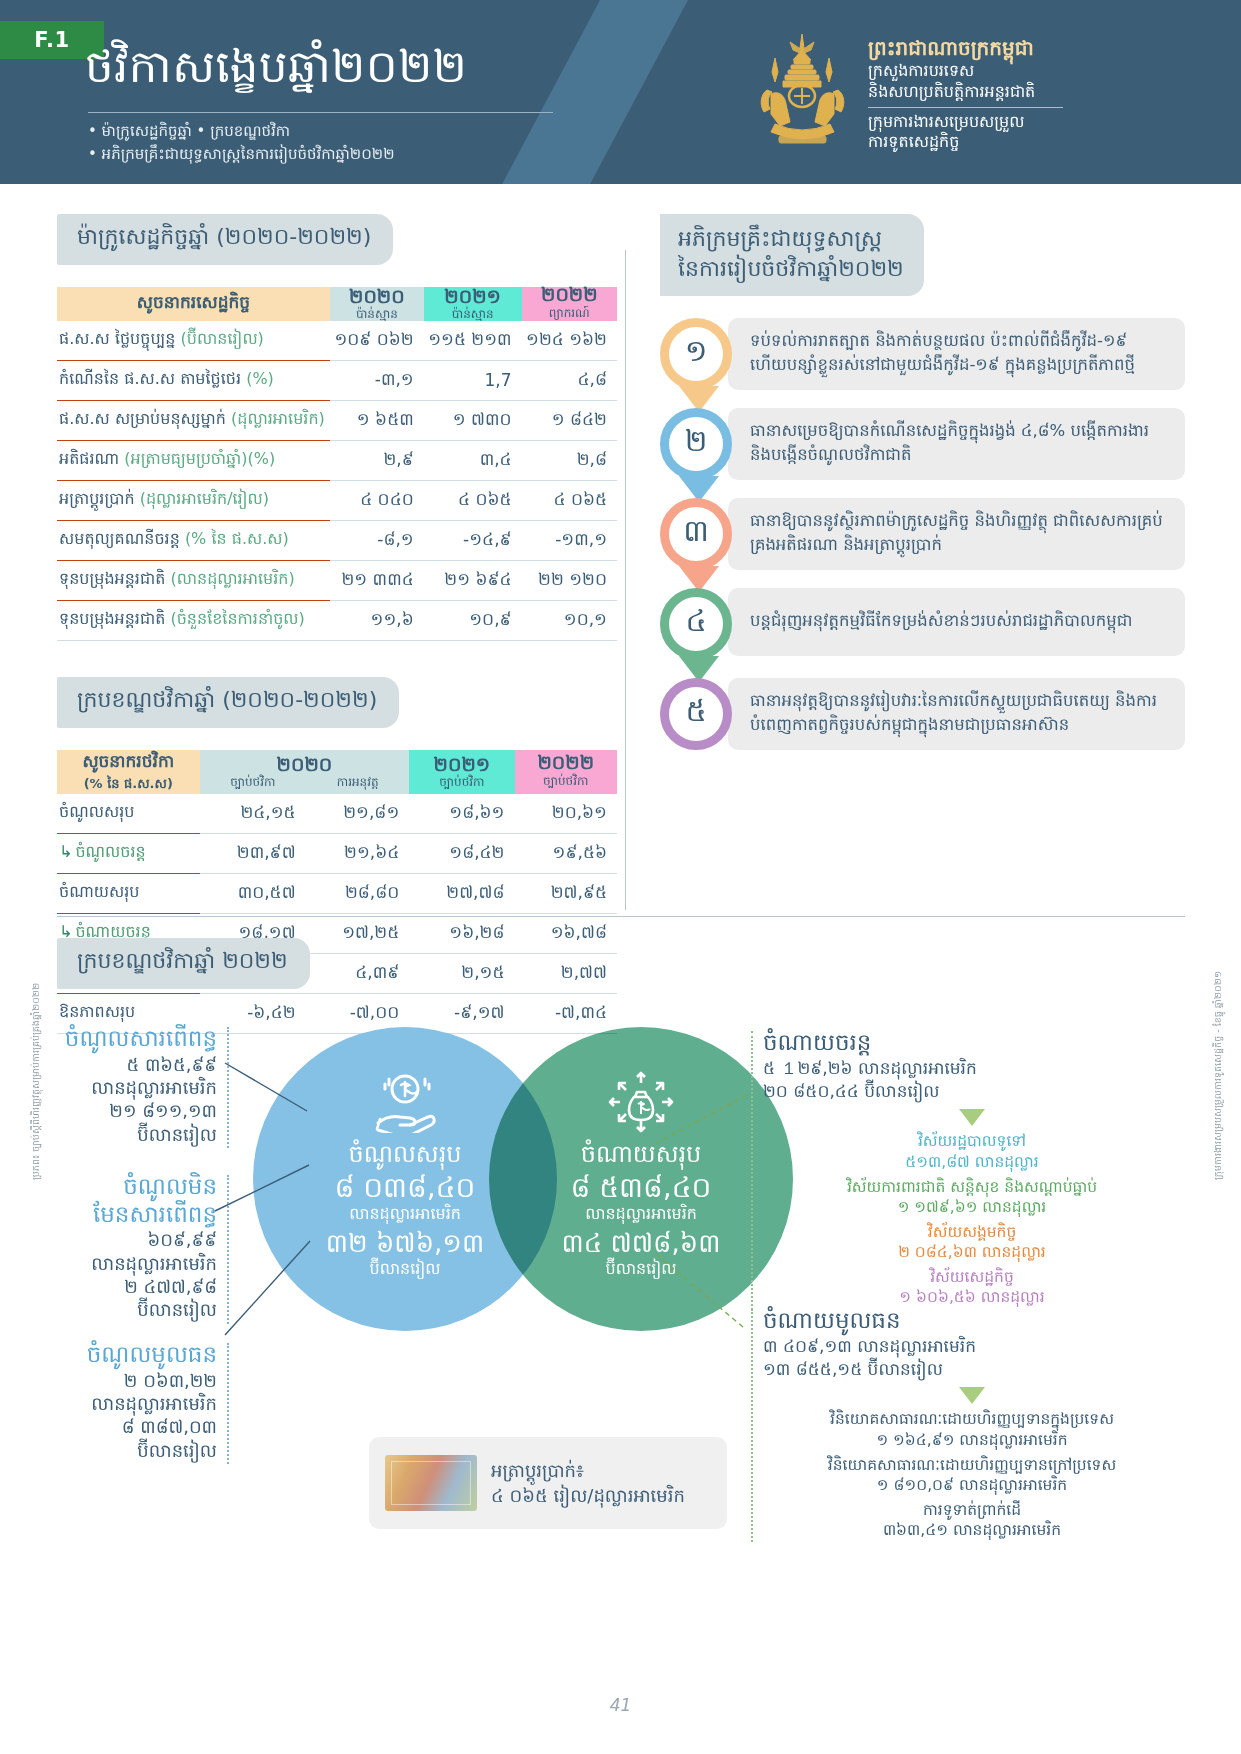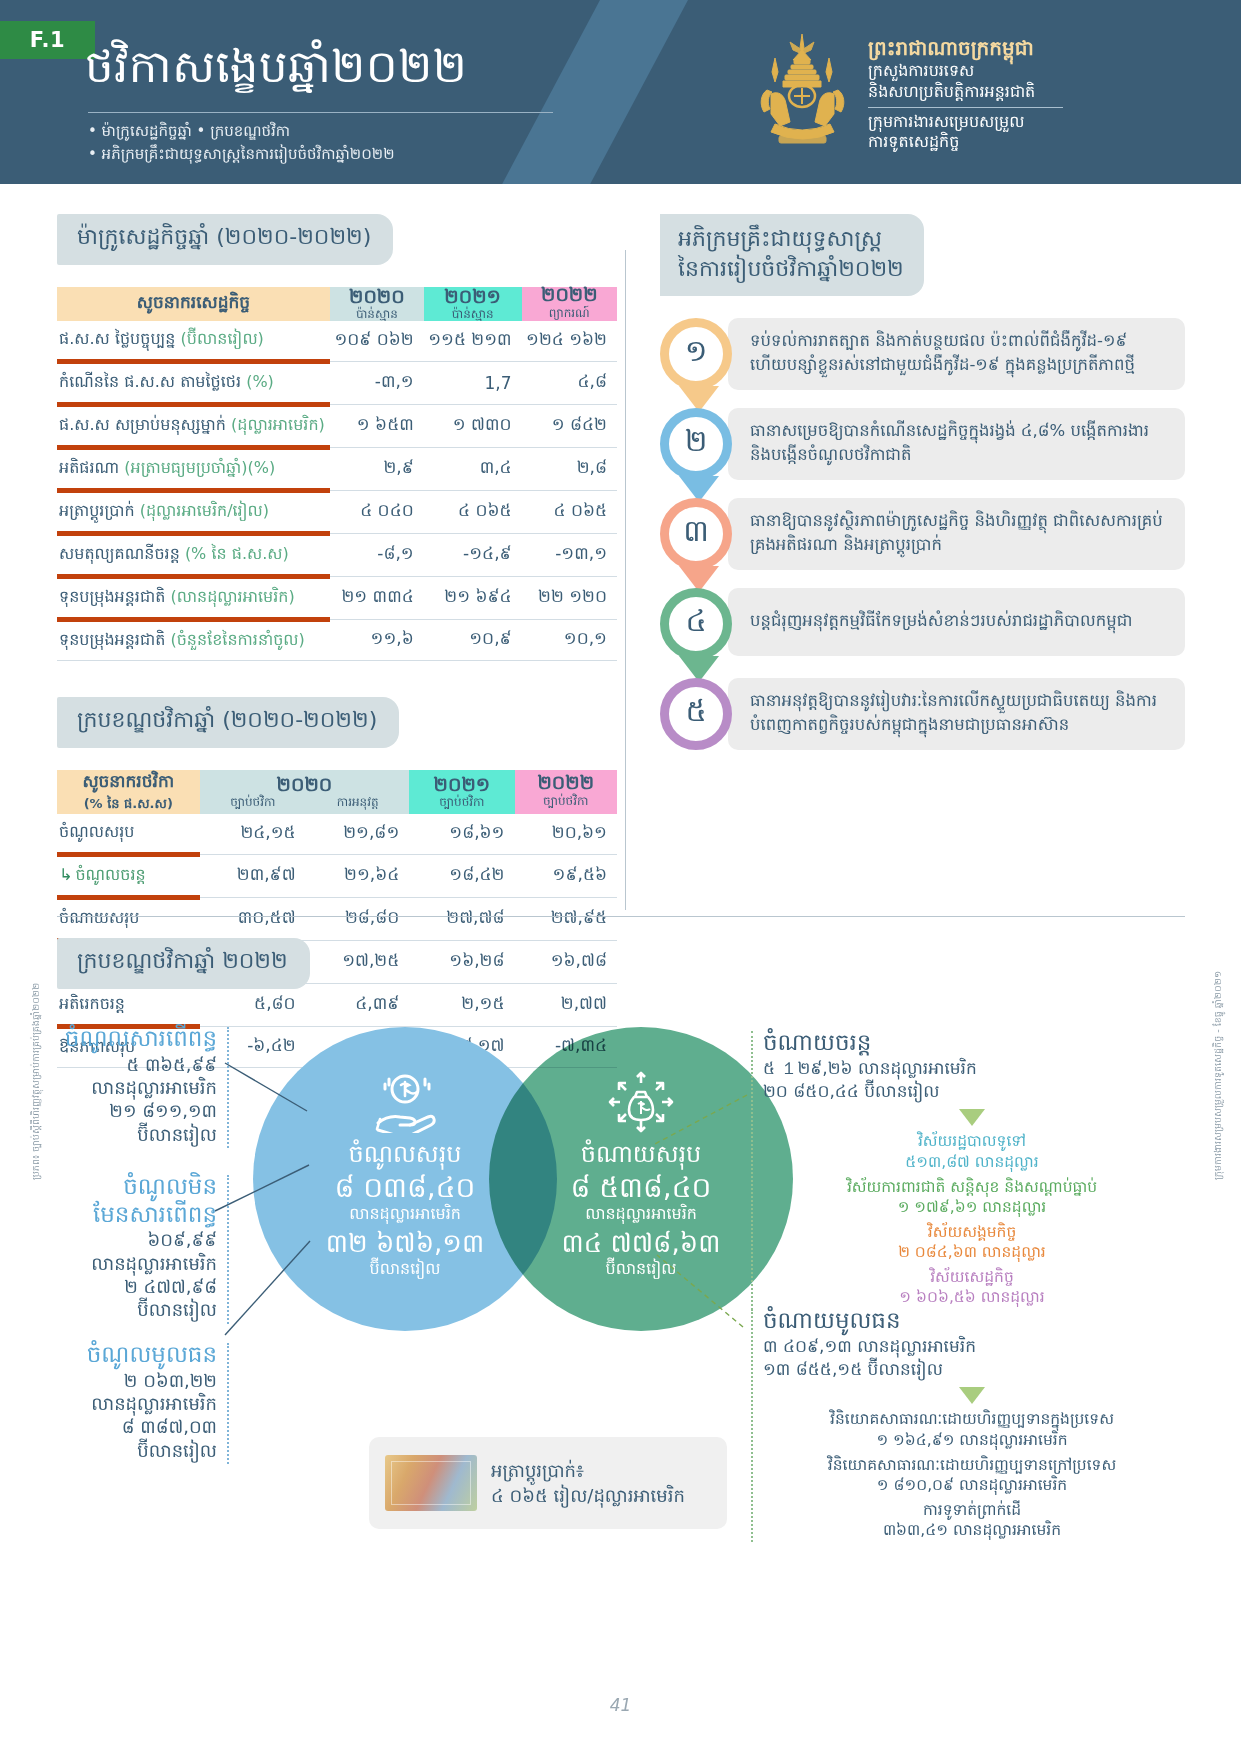--- a/index.html
+++ b/index.html
@@ -28,21 +28,21 @@
   }
   .hdr-diag2 {
     position:absolute; top:0; left:688px;
     width:700px; height:184px;
     background:#3b5d76;
     transform:skewX(-28deg);
     transform-origin:top left;
   }
   .f-badge {
     position:absolute; left:0; top:21px;
-    width:95px; height:38px;
+    width:104px; height:38px;
     background:#2e8b45;
     color:#fff;
     font-size:21px; font-weight:bold;
     display:flex; align-items:center; justify-content:center;
     letter-spacing:.5px;
     z-index:5;
   }
   .hdr-title {
     position:absolute; left:85px; top:42px;
     color:#ffffff;
@@ -115,21 +115,21 @@
     padding:6px 4px 7px 4px; vertical-align:middle; line-height:1.05;
   }
   .th-y .sub { font-size:12px; display:block; font-weight:normal; margin-top:1px; }
   .c2020 { background:#cde2e3; }
   .c2021 { background:#5eead4; }
   .c2022 { background:#f9a8d4;font-family:Liberation Mono, monospace; }
 
   table.tbl td.lbl {
     font-size:16px; color:#3b5d76;
     padding:7px 4px 7px 2px;
-    border-bottom:5px solid #c2410c;
+    border-bottom:1px solid #c2410c;
     white-space:nowrap;
   }
   table.tbl td.lbl .unit { color:#5aab84; }
   table.tbl td.val {
     font-size:17px; color:#3b5d76; text-align:right;
     padding:7px 10px 7px 4px;
     border-bottom:1px solid #d3dde4;
     white-space:nowrap;
   }
   tr.sub-row td.lbl { color:#4f9e74; }

